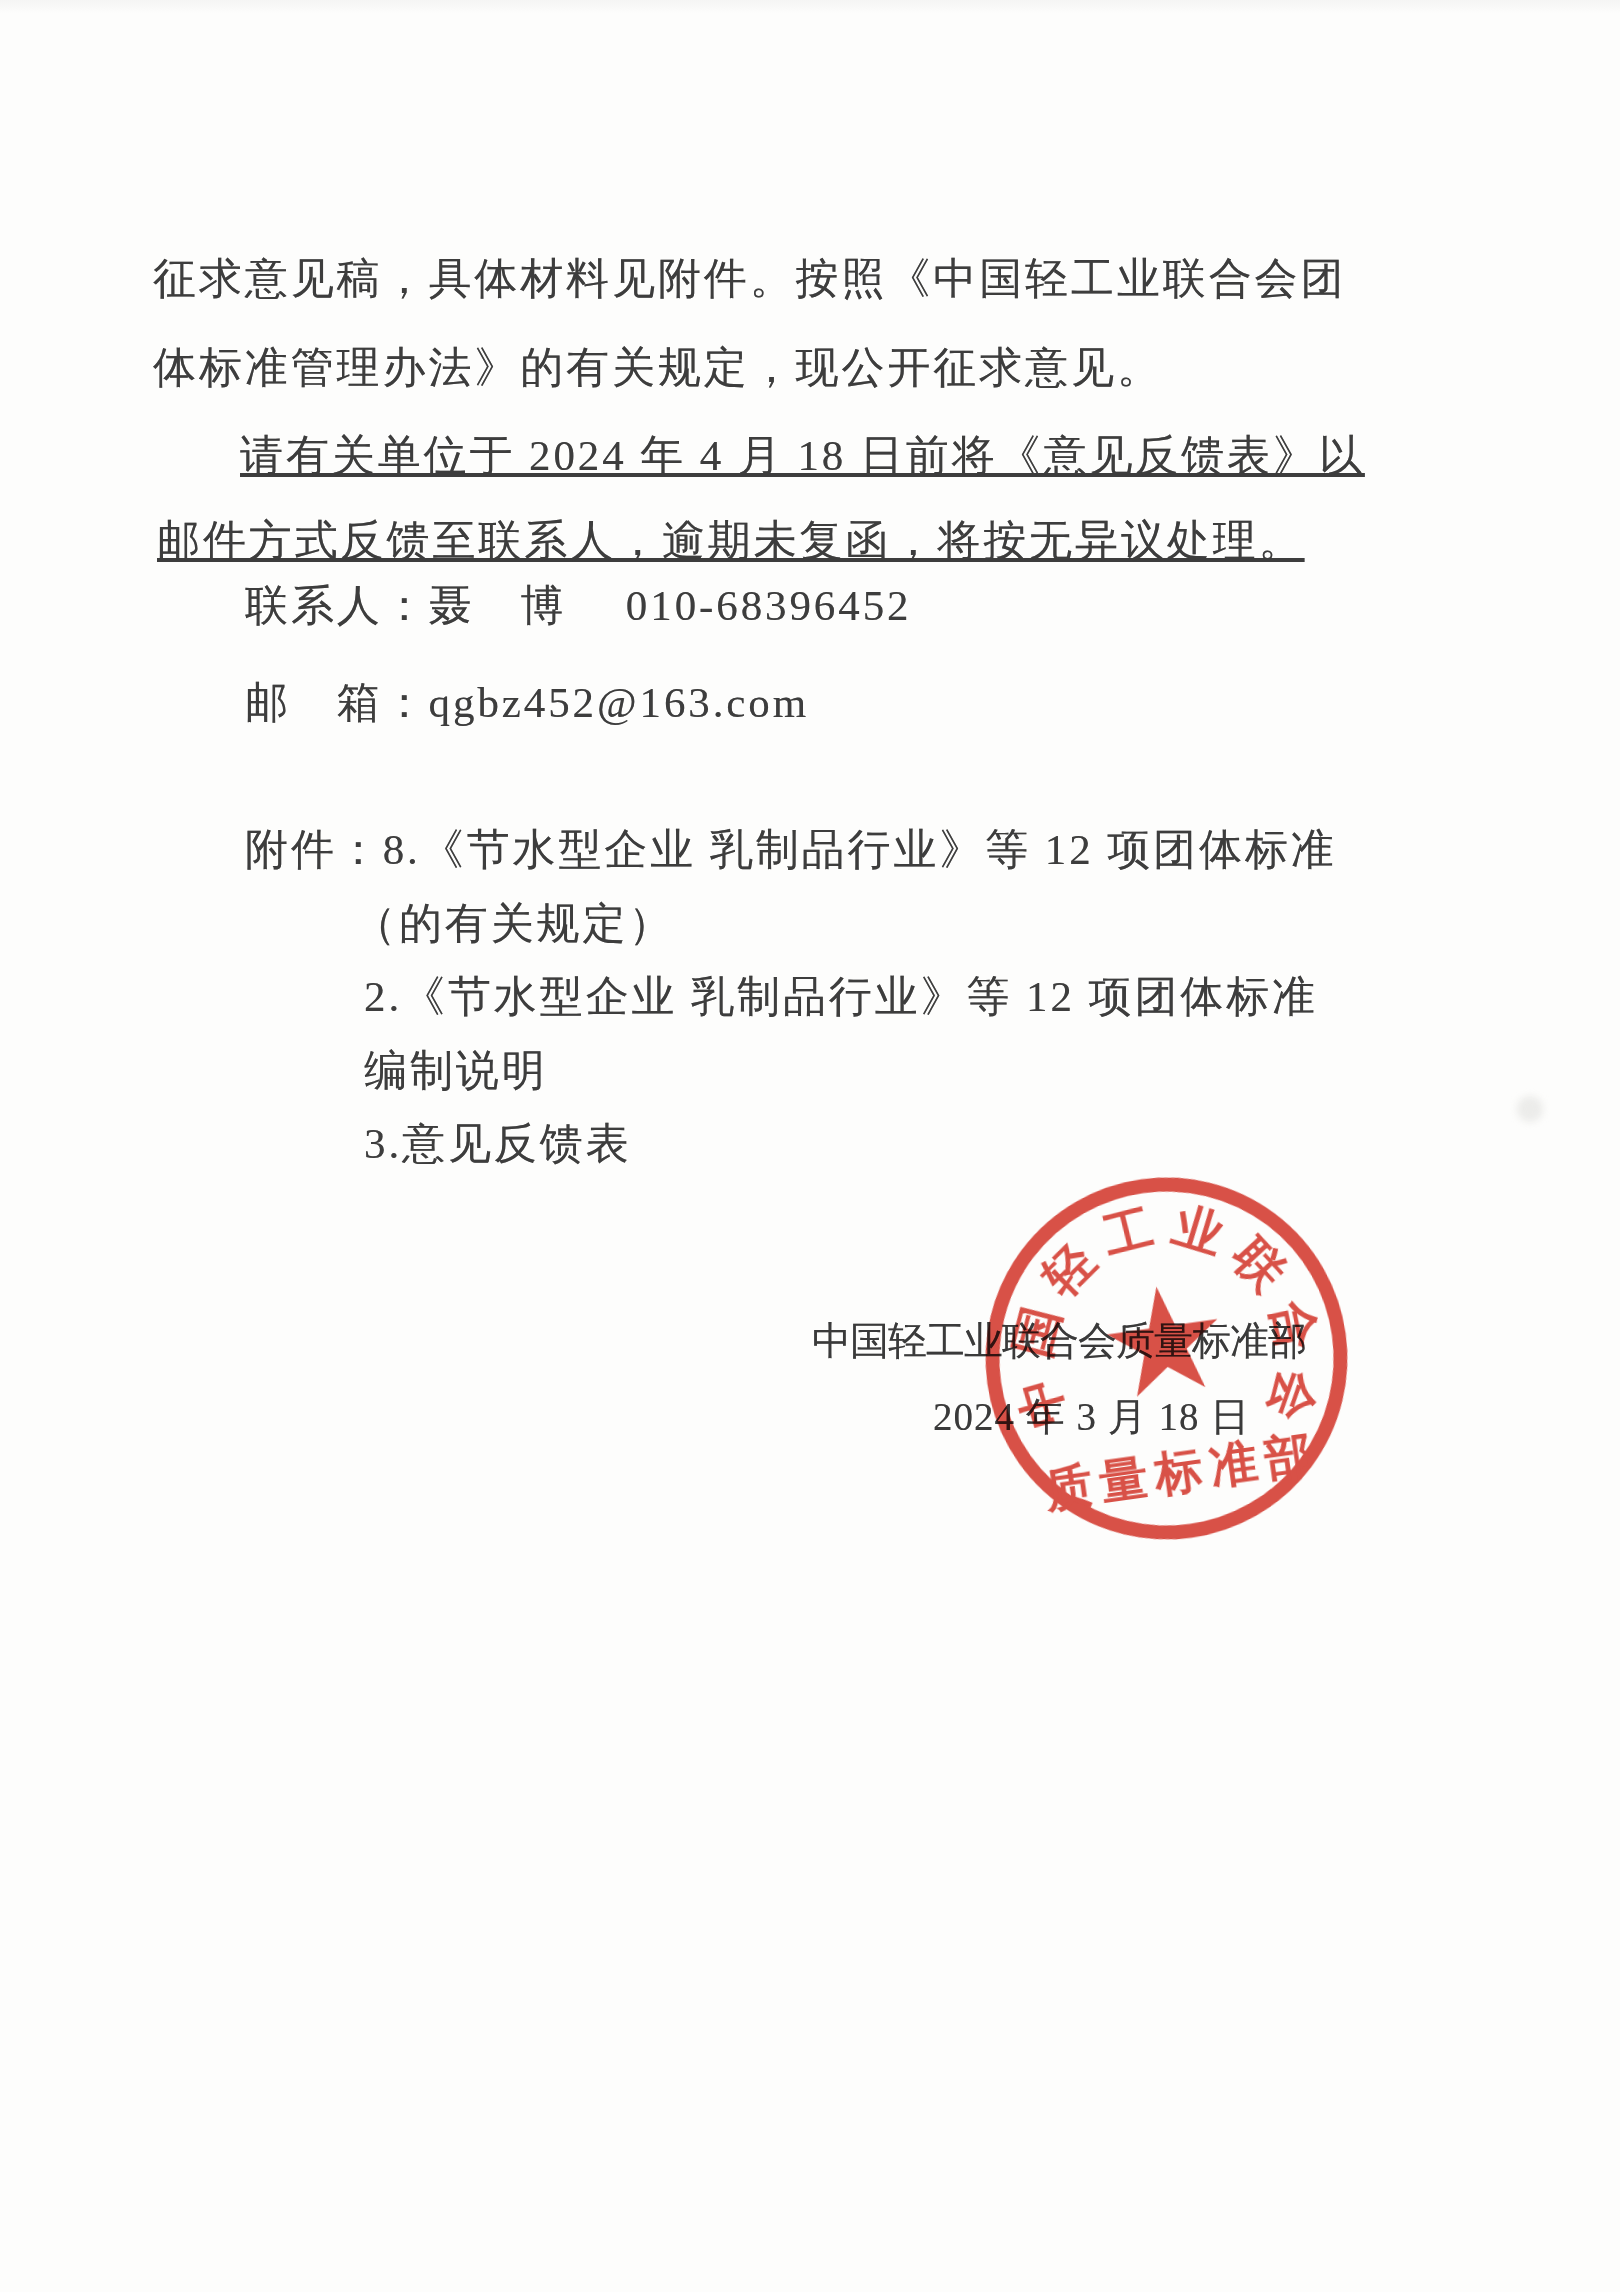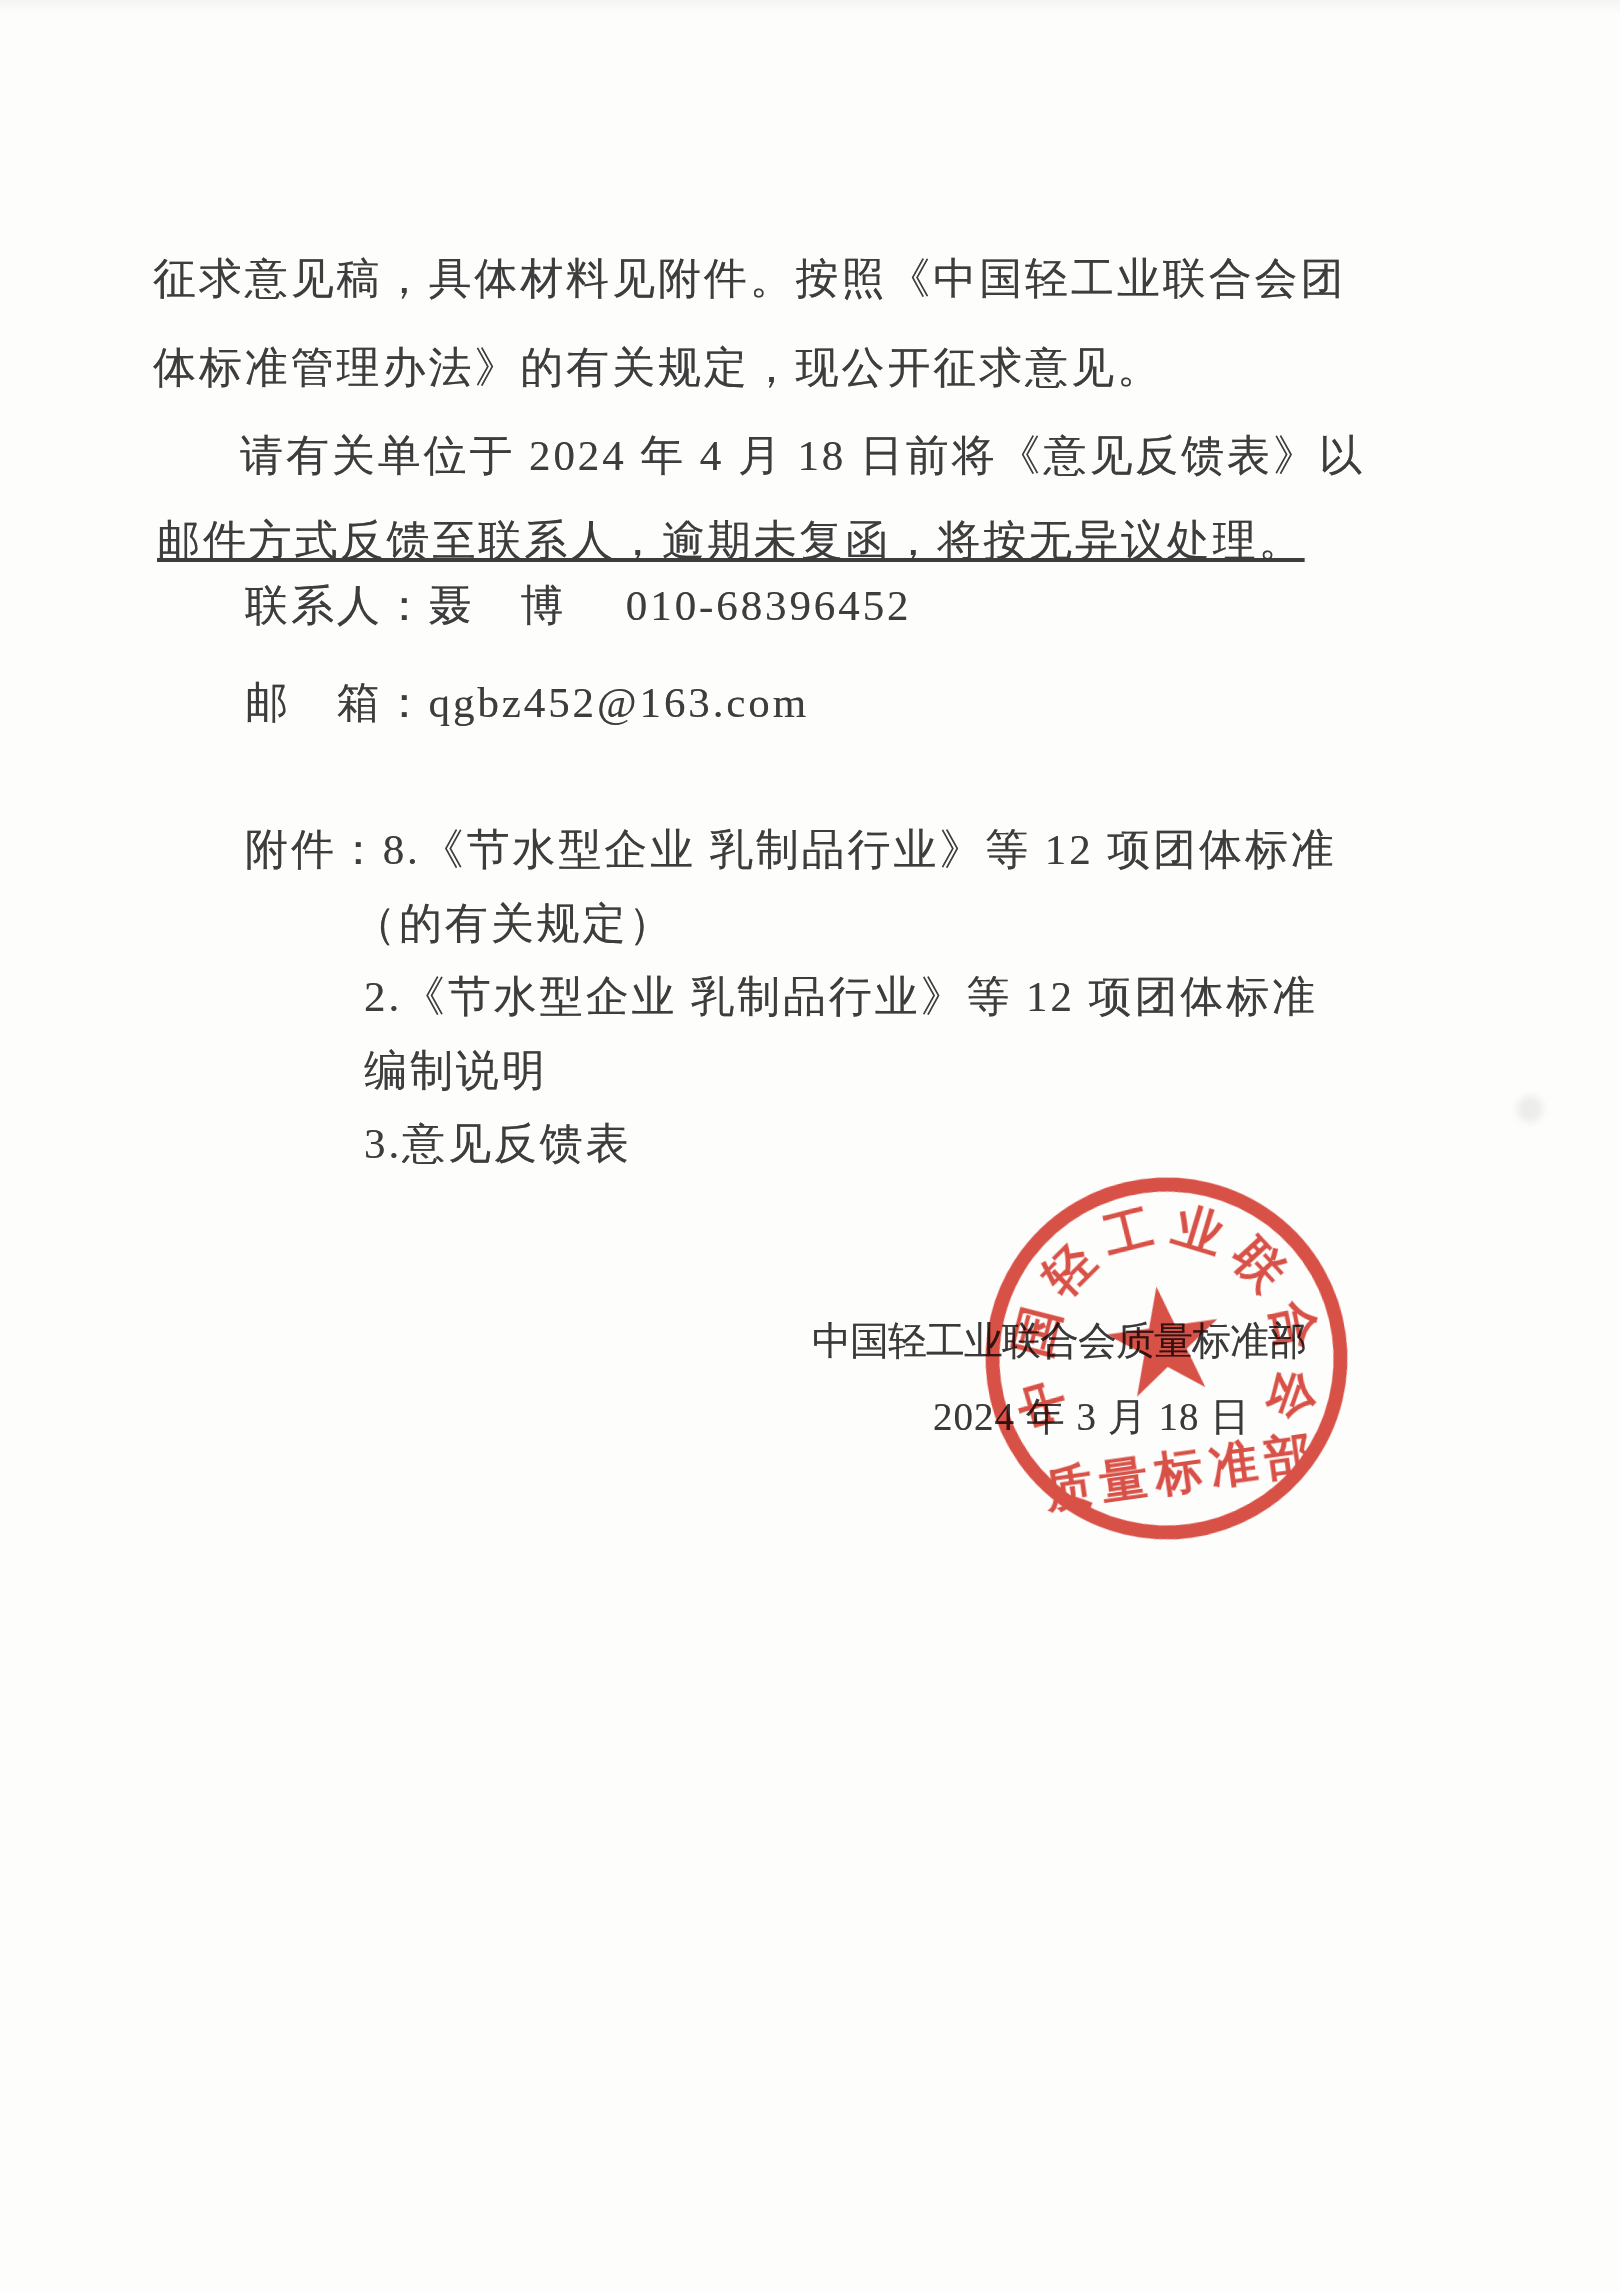--- a/index.html
+++ b/index.html
@@ -75,21 +75,21 @@
   }
 </style>
 </head>
 <body>
 
 <div class="page">
 
   <div class="line" style="left:153px; top:255px;text-align:right;">征求意见稿，具体材料见附件。按照《中国轻工业联合会团</div>
   <div class="line" style="left:153px; top:344px;text-align:center;">体标准管理办法》的有关规定，现公开征求意见。</div>
 
-  <div class="line" style="left:240px; top:432px;">请有关单位于 2024 年 4 月 18 日前将《意见反馈表》以</div>
+  <div class="line" style="left:240px; top:432px;text-decoration:underline;">请有关单位于 2024 年 4 月 18 日前将《意见反馈表》以</div>
   <div class="line" style="left:157px; top:517px;text-decoration:underline;">邮件方式反馈至联系人，逾期未复函，将按无异议处理。</div>
 
   <div class="line" style="left:245px; top:582px;">联系人：聂　博　 010-68396452</div>
   <div class="line" style="left:245px; top:667px;margin-top:12px;">邮　箱：qgbz452@163.com</div>
 
   <div class="line" style="left:245px; top:826px;">附件：8.《节水型企业 乳制品行业》等 12 项团体标准</div>
   <div class="line" style="left:353px; top:900px;">（的有关规定）</div>
   <div class="line" style="left:364px; top:973px;">2.《节水型企业 乳制品行业》等 12 项团体标准</div>
   <div class="line" style="left:364px; top:1047px;text-align:right;">编制说明</div>
   <div class="line" style="left:364px; top:1120px;">3.意见反馈表</div>

